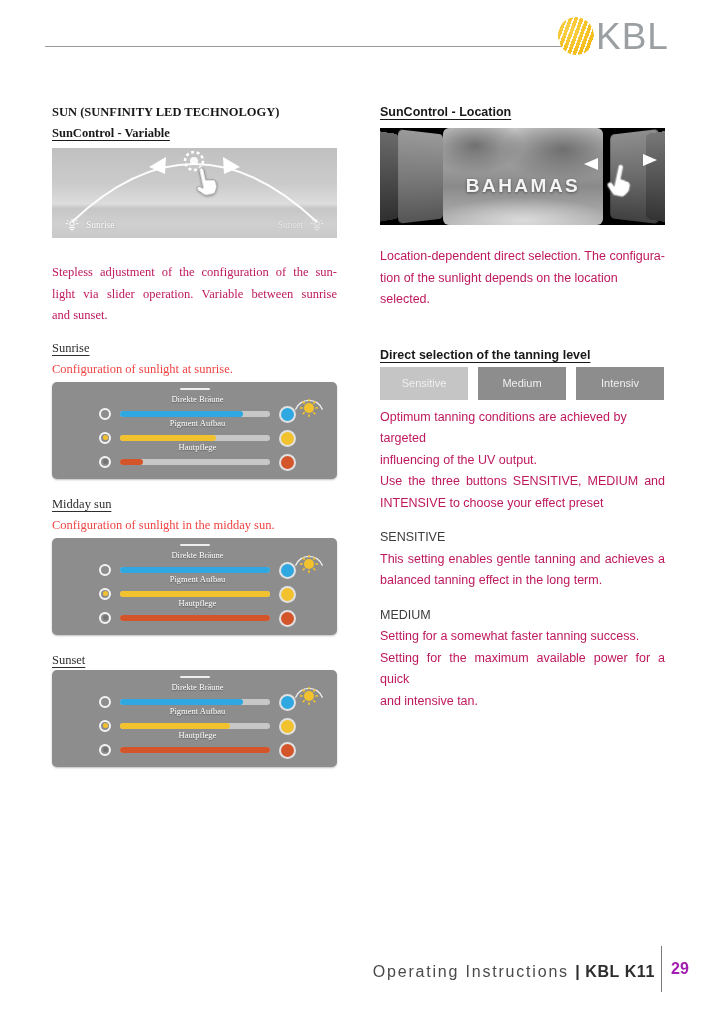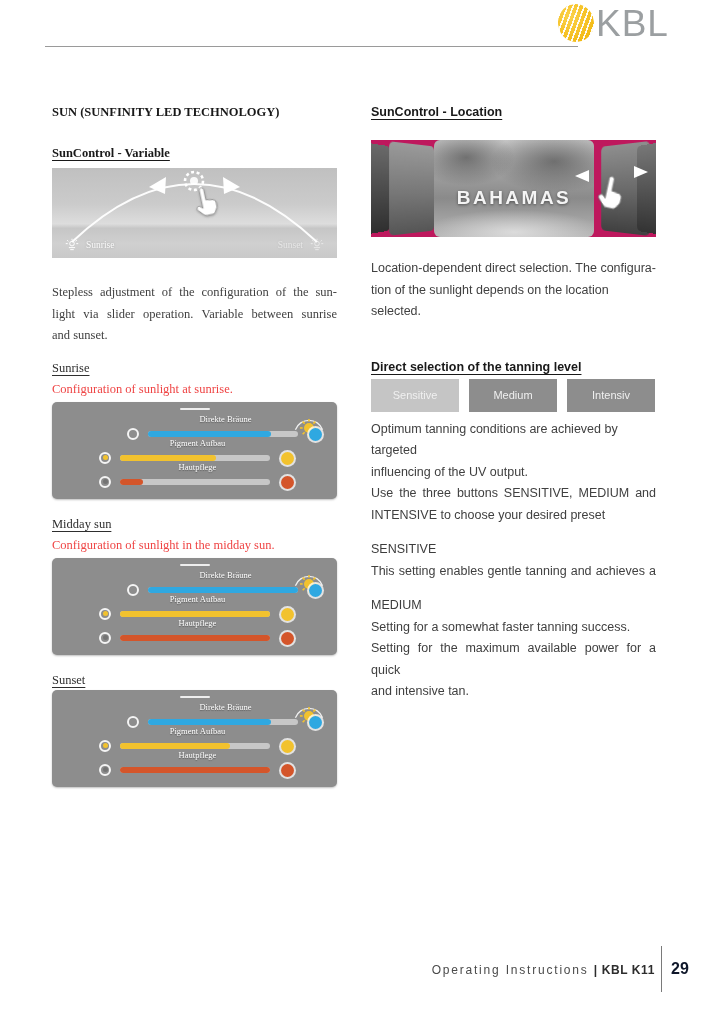--- a/index.html
+++ b/index.html
@@ -5,42 +5,42 @@
   * { margin:0; padding:0; box-sizing:border-box; }
   html,body { background:#e8e8e8; }
   body { font-family:"Liberation Sans","DejaVu Sans",sans-serif; }
   .page {
     position:relative; width:724px; height:1024px; background:#ffffff;
     margin:0 auto; overflow:hidden; color:#3c3c3c;
   }
 
   
   .header-rule { position:absolute; left:45px; top:46px; width:533px; height:1px; background:#9a9a9a; }
-  .logo { position:absolute; left:558px; top:4px; display:flex; align-items:center; }
+  .logo { position:absolute; left:558px; top:17px; display:flex; align-items:center; }
   .logo-sun {
     width:36px; height:38px; border-radius:50%; margin-right:2px; transform:rotate(-8deg);
     background:
       repeating-linear-gradient(118deg, rgba(255,255,255,.95) 0 1.6px, rgba(255,255,255,0) 1.6px 5.2px),
       radial-gradient(circle at 35% 30%, #fbd24b 0%, #f3ba13 75%, #eaa90a 100%);
   }
   .logo-text { font-size:37px; font-weight:400; color:#9b9fa1; letter-spacing:1px; line-height:1; }
 
   
   .col { position:absolute; width:285px; }
   .col-left  { left:52px;  top:104px;font-family:Liberation Serif, serif; }
-  .col-right { left:371px; top:104px; }
+  .col-right { left:380px; top:104px; }
 
   .h-main { font-size:12.5px; font-weight:bold; color:#191919; line-height:16px; }
   .h-sub  { font-size:12.5px; font-weight:bold; color:#191919; line-height:16px;
-            text-decoration:underline; text-underline-offset:3px; margin-top:25px; }
+            text-decoration:underline; text-underline-offset:3px; margin-top:5px; }
   .h-under { font-size:12.5px; font-weight:normal; color:#2e2e2e; line-height:16px;
              text-decoration:underline; text-underline-offset:3px; }
   .caption { font-size:12.5px; line-height:21px; color:#ef4444; margin-top:3px; }
   .para { margin-top:24px; }
-  .line  { font-size:12.5px; line-height:21.5px; color:#404040; }
+  .line  { font-size:12.5px; line-height:21.5px; color:#be185d; }
   .jline { text-align:justify; text-align-last:justify; }
 
   
   .var-img {
     position:relative; margin-top:7px; width:285px; height:90px; overflow:hidden;
     background:linear-gradient(180deg,#c0c0c0 0%,#cbcbcb 40%,#dddddd 62%,#c6c6c6 67%,#d0d0d0 84%,#c9c9c9 100%);
   }
   .var-svg { position:absolute; left:0; top:0; }
   .var-labels { position:absolute; left:12px; right:12px; bottom:7px;
     display:flex; justify-content:space-between; align-items:center; }
@@ -51,35 +51,35 @@
 
   
   .panel {
     position:relative; margin-top:2px; width:285px; height:97px;
     background:#8d8d8d; border-radius:5px; box-shadow:0 1px 2px rgba(0,0,0,.25);
   }
   .panel-handle { position:absolute; left:50%; top:6px; transform:translateX(-50%);
     width:30px; height:2px; border-radius:1px; background:rgba(255,255,255,.85); }
   .panel-sun { position:absolute; right:8px; top:6px; }
   .srow { position:absolute; left:0; width:100%; }
-  .srow1 { top:12px;margin-left:28px; } .srow2 { top:36px; } .srow3 { top:60px; }
+  .srow1 { top:12px; } .srow2 { top:36px; } .srow3 { top:60px; }
   .slabel { width:100%; text-align:center; font-size:8.5px; color:#ffffff;
     text-shadow:0 1px 1px rgba(0,0,0,.35); margin-bottom:3px; padding-left:6px; }
   .sline { position:relative; height:14px; }
   .ldot { position:absolute; left:47px; top:1px; width:12px; height:12px; border-radius:50%;
     border:2px solid rgba(255,255,255,.9); display:flex; align-items:center; justify-content:center; }
   .ldot-in { width:5px; height:5px; border-radius:50%; }
   .track { position:absolute; left:68px; top:4px; width:150px; height:6px;
     border-radius:3px; background:#c7c7c7; }
   .fill { height:6px; border-radius:3px; }
   .rdot { position:absolute; left:229px; top:1px; width:13px; height:13px; border-radius:50%;
     box-shadow:0 0 0 2px rgba(255,255,255,.75); }
 
   
-  .loc-img { position:relative; margin-top:20px; width:285px; height:97px; background:#be185d; overflow:hidden; }
+  .loc-img { position:relative; margin-top:8px; width:285px; height:97px; background:#000000; overflow:hidden; }
   .loc-card { position:absolute; top:4px; height:89px; border-radius:5px; }
   .lc-far-left { left:-16px; width:40px; transform:perspective(220px) rotateY(38deg);
     background:linear-gradient(180deg,#6a6a6a,#2f2f2f); }
   .lc-left { left:16px; width:52px; transform:perspective(220px) rotateY(30deg);
     background:linear-gradient(180deg,#9a9a9a 0%,#777 55%,#555 100%); }
   .lc-center { left:63px; top:0; width:160px; height:97px; border-radius:6px;
     background:
       radial-gradient(ellipse 70px 40px at 20% 18%, rgba(60,60,60,.55), rgba(0,0,0,0) 70%),
       radial-gradient(ellipse 90px 45px at 75% 22%, rgba(70,70,70,.6), rgba(0,0,0,0) 70%),
       radial-gradient(ellipse 120px 30px at 50% 95%, rgba(230,230,230,.8), rgba(0,0,0,0) 75%),
@@ -94,25 +94,25 @@
   .loc-arrow { position:absolute; }
 
   
   .btn-row { display:flex; gap:10px; margin-top:4px; }
   .tan-btn { width:88px; height:33px; border:none; color:#f0f0f0; font-size:11px;
     font-family:inherit; display:flex; align-items:center; justify-content:center; }
 
   .level-name { font-size:12.5px; line-height:21.5px; color:#3c3c3c; margin-top:13px; }
 
   
-  .footer-text { position:absolute; top:963px; right:69px; font-size:12px; color:#4a4a4a;
+  .footer-text { position:absolute; top:963px; right:69px; font-size:16px; color:#4a4a4a;
     letter-spacing:1.8px; }
   .footer-text b { letter-spacing:0.6px; color:#2d2d2d; }
   .footer-divider { position:absolute; left:661px; top:946px; width:1px; height:46px; background:#7a7a7a; }
-  .footer-page { position:absolute; left:671px; top:960px; font-size:16px; font-weight:bold; color:#0f172a; }
+  .footer-page { position:absolute; left:671px; top:960px; font-size:16px; font-weight:bold; color:#a21caf; }
 </style>
 </head>
 <body>
 
 <svg width="0" height="0" style="position:absolute">
   <defs>
     <symbol id="hand-sym" viewBox="0 0 32 32">
       <path d="M12.5 2.5c1.1 0 2 .9 2 2v9.2l5.9 1.1c1.5.3 2.6 1.6 2.6 3.1v2.8c0 .7-.2 1.4-.5 2l-2 3.2c-.6 1-1.7 1.6-2.9 1.6h-4.8c-.9 0-1.8-.4-2.4-1l-4.6-4.9c-.8-.8-.7-2.1.1-2.9.8-.7 2-.7 2.8.1l1.8 1.8V4.5c0-1.1.9-2 2-2z" fill="#ffffff" stroke="#8f8f8f" stroke-width="0.8"></path>
     </symbol>
     <symbol id="sunh-sym" viewBox="0 0 18 14">
@@ -353,26 +353,27 @@
     <div class="btn-row">
       <button class="tan-btn" style="background: rgb(197, 197, 197);">Sensitive</button>
       <button class="tan-btn" style="background: rgb(141, 141, 141);">Medium</button>
       <button class="tan-btn" style="background: rgb(141, 141, 141);">Intensiv</button>
     </div>
 
     <div class="para" style="margin-top:7px">
       <div class="line">Optimum tanning conditions are achieved by targeted</div>
       <div class="line">influencing of the UV output.</div>
       <div class="line jline">Use the three buttons SENSITIVE, MEDIUM and</div>
-      <div class="line">INTENSIVE to choose your desired preset</div>
+      <div class="line">INTENSIVE to choose your effect preset</div>
     </div>
 
     <div>
       <div class="level-name">SENSITIVE</div>
       <div class="line jline">This setting enables gentle tanning and achieves a</div>
+      <div class="line">balanced tanning effect in the long term.</div>
     </div>
 
     <div>
       <div class="level-name">MEDIUM</div>
       <div class="line">Setting for a somewhat faster tanning success.</div>
     </div>
 
     <div>
       <div class="line jline">Setting for the maximum available power for a quick</div>
       <div class="line">and intensive tan.</div>

